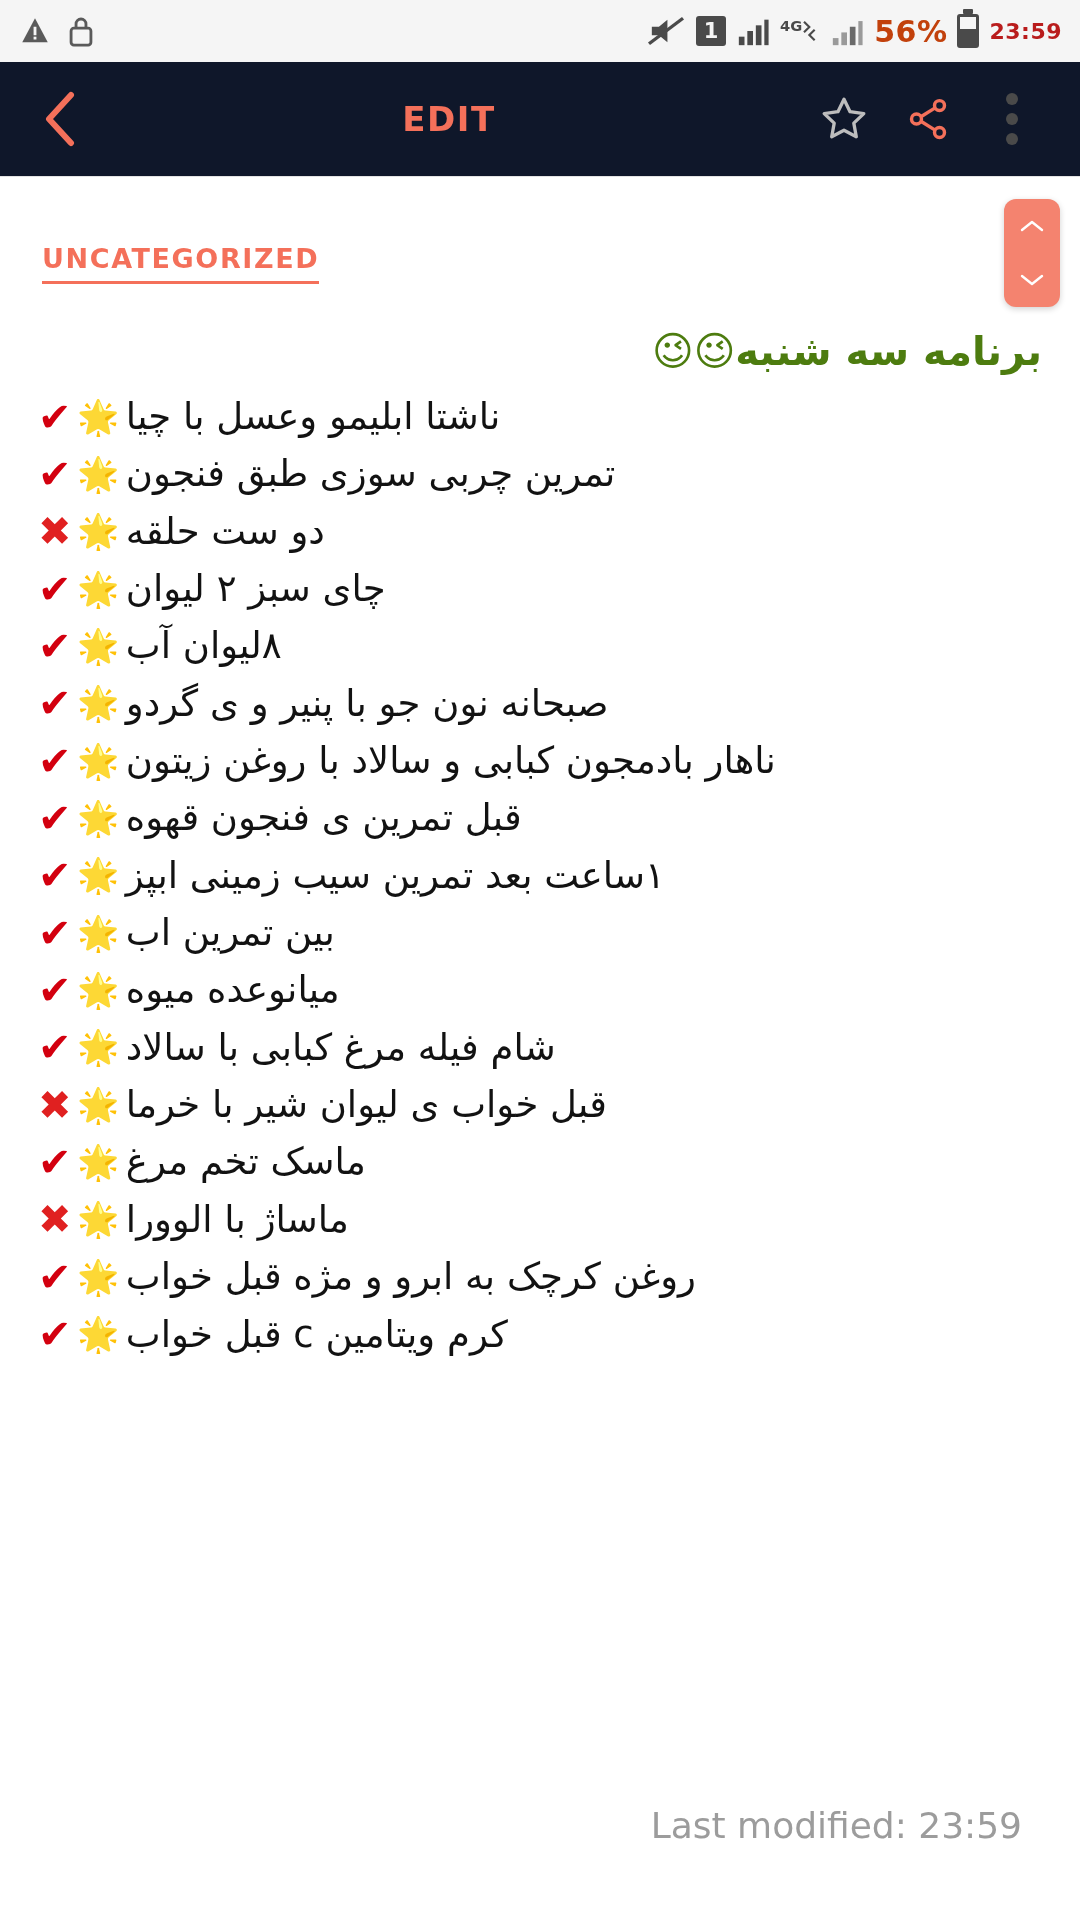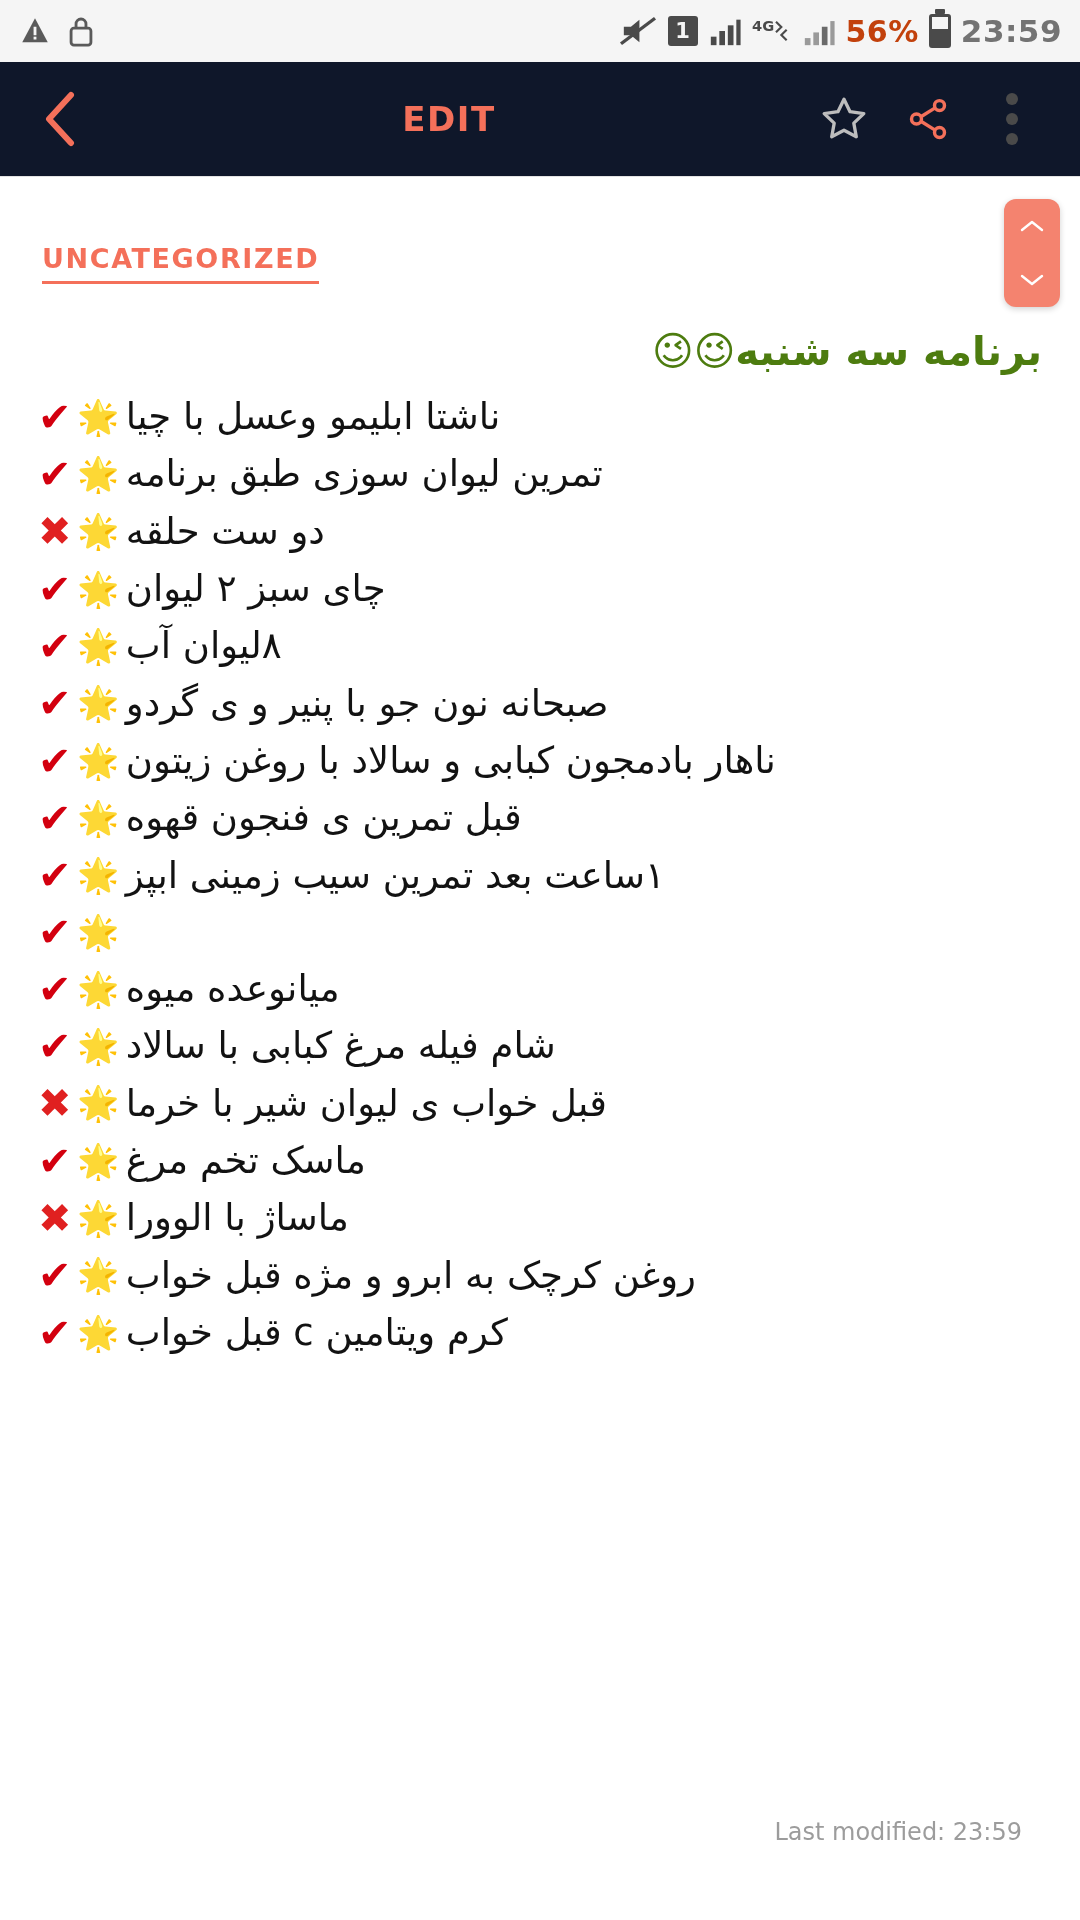--- a/index.html
+++ b/index.html
@@ -42,22 +42,22 @@
     justify-content: center;
     color: #6d28d9;
   }
   .sb-text {
     font-size: 30px;
     color: #c2410c;
     font-weight: 600;
     letter-spacing: 0.5px;
   }
   .clock {
-    font-size: 31px;
-    color: #737373;
+    font-size: 22px;
+    color: #b91c1c;
     font-weight: 600;
     letter-spacing: 0.5px;
   }
   .sim-badge {
     width: 30px;
     height: 30px;
     background: #4a4a4a;
     color: #f5f5f5;
     font-size: 21px;
     font-weight: 700;
@@ -178,21 +178,21 @@
   }
   .line-text { flex: 0 0 auto; }
 
   .last-modified {
     position: absolute;
     bottom: 74px;
     left: 14px;
     right: 58px;
     text-align: right;
     color: #9c9c9c;
-    font-size: 24px;
+    font-size: 36px;
     direction: ltr;
   }
 
   
   .scroll-pill {
     position: absolute;
     top: 22px;
     right: 20px;
     width: 56px;
     height: 108px;
@@ -321,21 +321,21 @@
 
   <div class="note-lines">
     <div class="note-line">
       <span class="mark check">✔</span>
       <span class="bullet">🌟</span>
       <span class="line-text">ناشتا ابلیمو وعسل با چیا</span>
     </div>
     <div class="note-line">
       <span class="mark check">✔</span>
       <span class="bullet">🌟</span>
-      <span class="line-text">تمرین لیوان سوزی طبق برنامه</span>
+      <span class="line-text">تمرین چربی سوزی طبق فنجون</span>
     </div>
     <div class="note-line">
       <span class="mark cross">✖</span>
       <span class="bullet">🌟</span>
       <span class="line-text">دو ست حلقه</span>
     </div>
     <div class="note-line">
       <span class="mark check">✔</span>
       <span class="bullet">🌟</span>
       <span class="line-text">چای سبز ۲ لیوان</span>
@@ -361,20 +361,21 @@
       <span class="line-text">قبل تمرین ی فنجون قهوه</span>
     </div>
     <div class="note-line">
       <span class="mark check">✔</span>
       <span class="bullet">🌟</span>
       <span class="line-text">۱ساعت بعد تمرین سیب زمینی ابپز</span>
     </div>
     <div class="note-line">
       <span class="mark check">✔</span>
       <span class="bullet">🌟</span>
+      <span class="line-text">بین تمرین اب</span>
     </div>
     <div class="note-line">
       <span class="mark check">✔</span>
       <span class="bullet">🌟</span>
       <span class="line-text">میانوعده میوه</span>
     </div>
     <div class="note-line">
       <span class="mark check">✔</span>
       <span class="bullet">🌟</span>
       <span class="line-text">شام فیله مرغ کبابی با سالاد</span>

